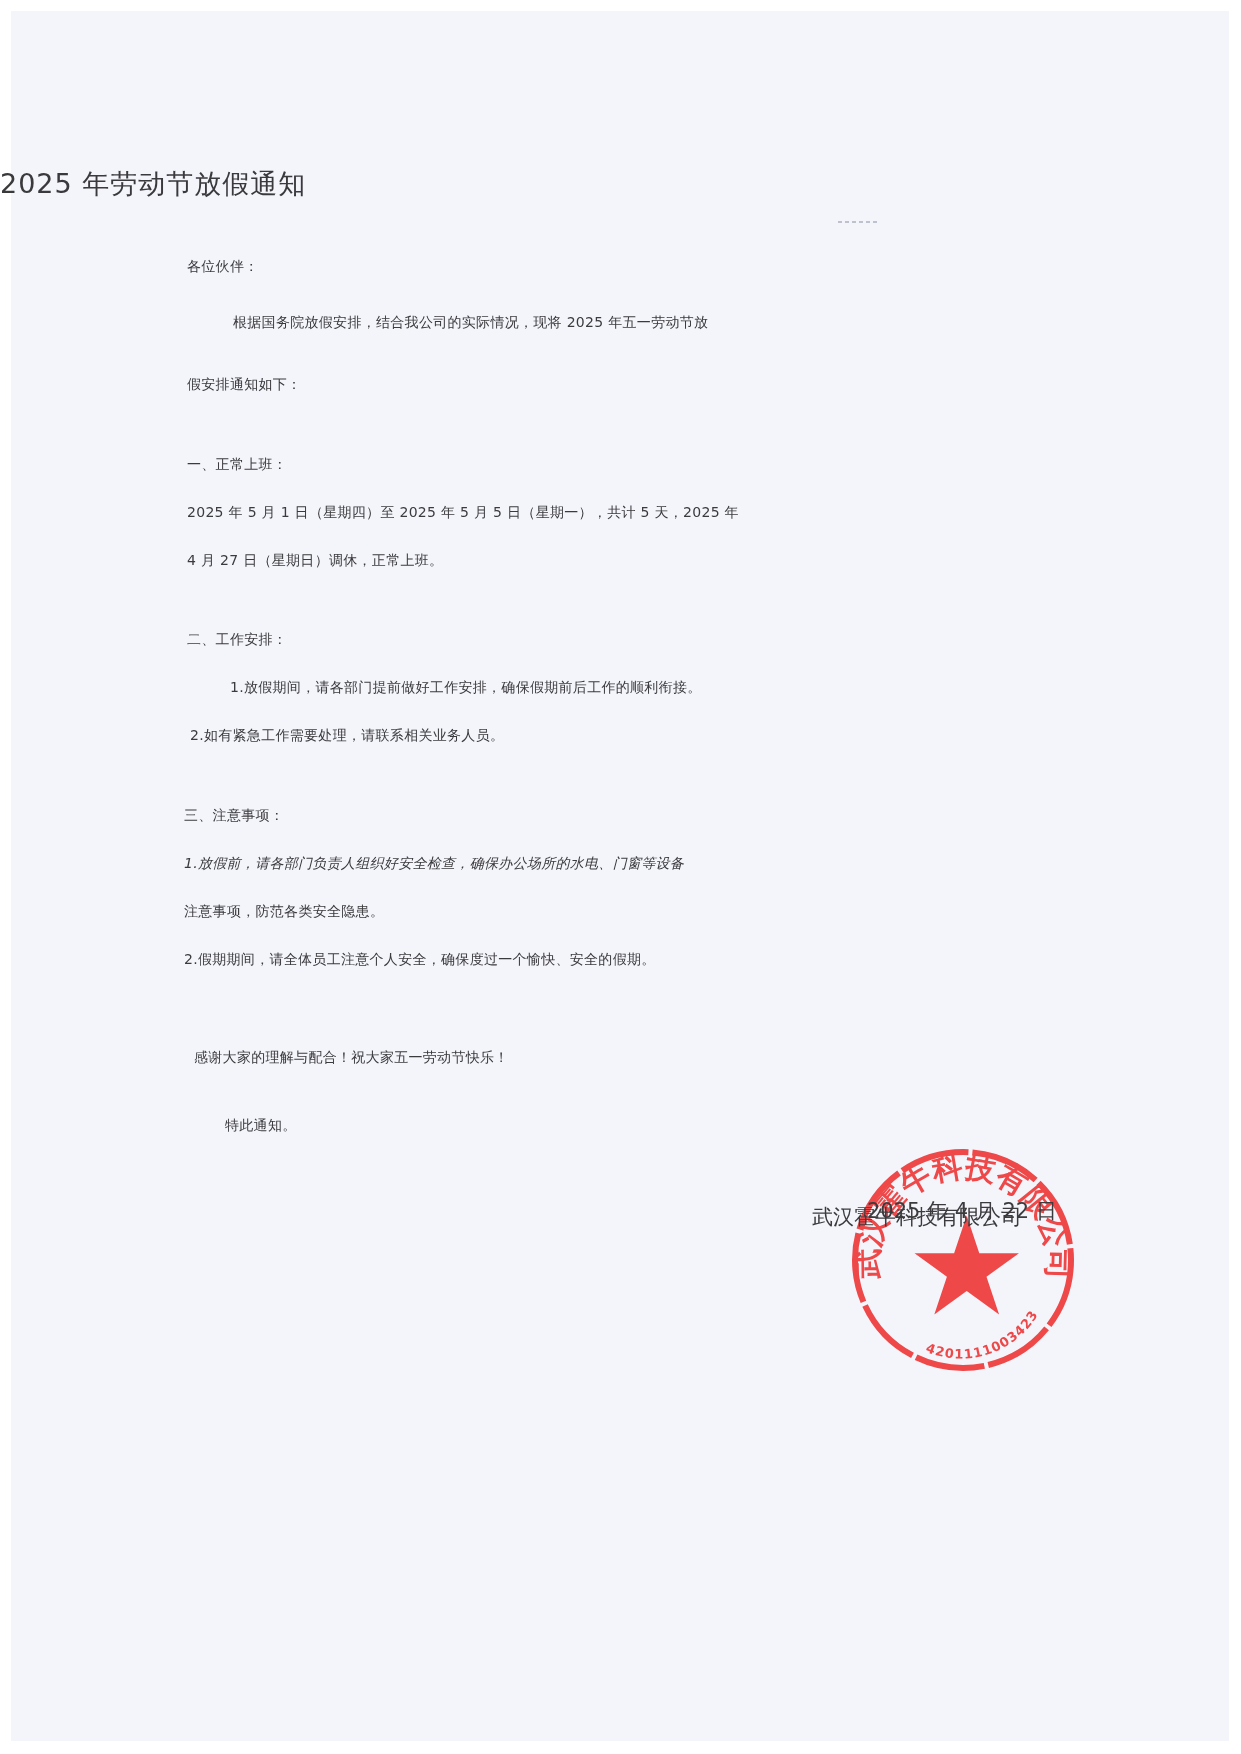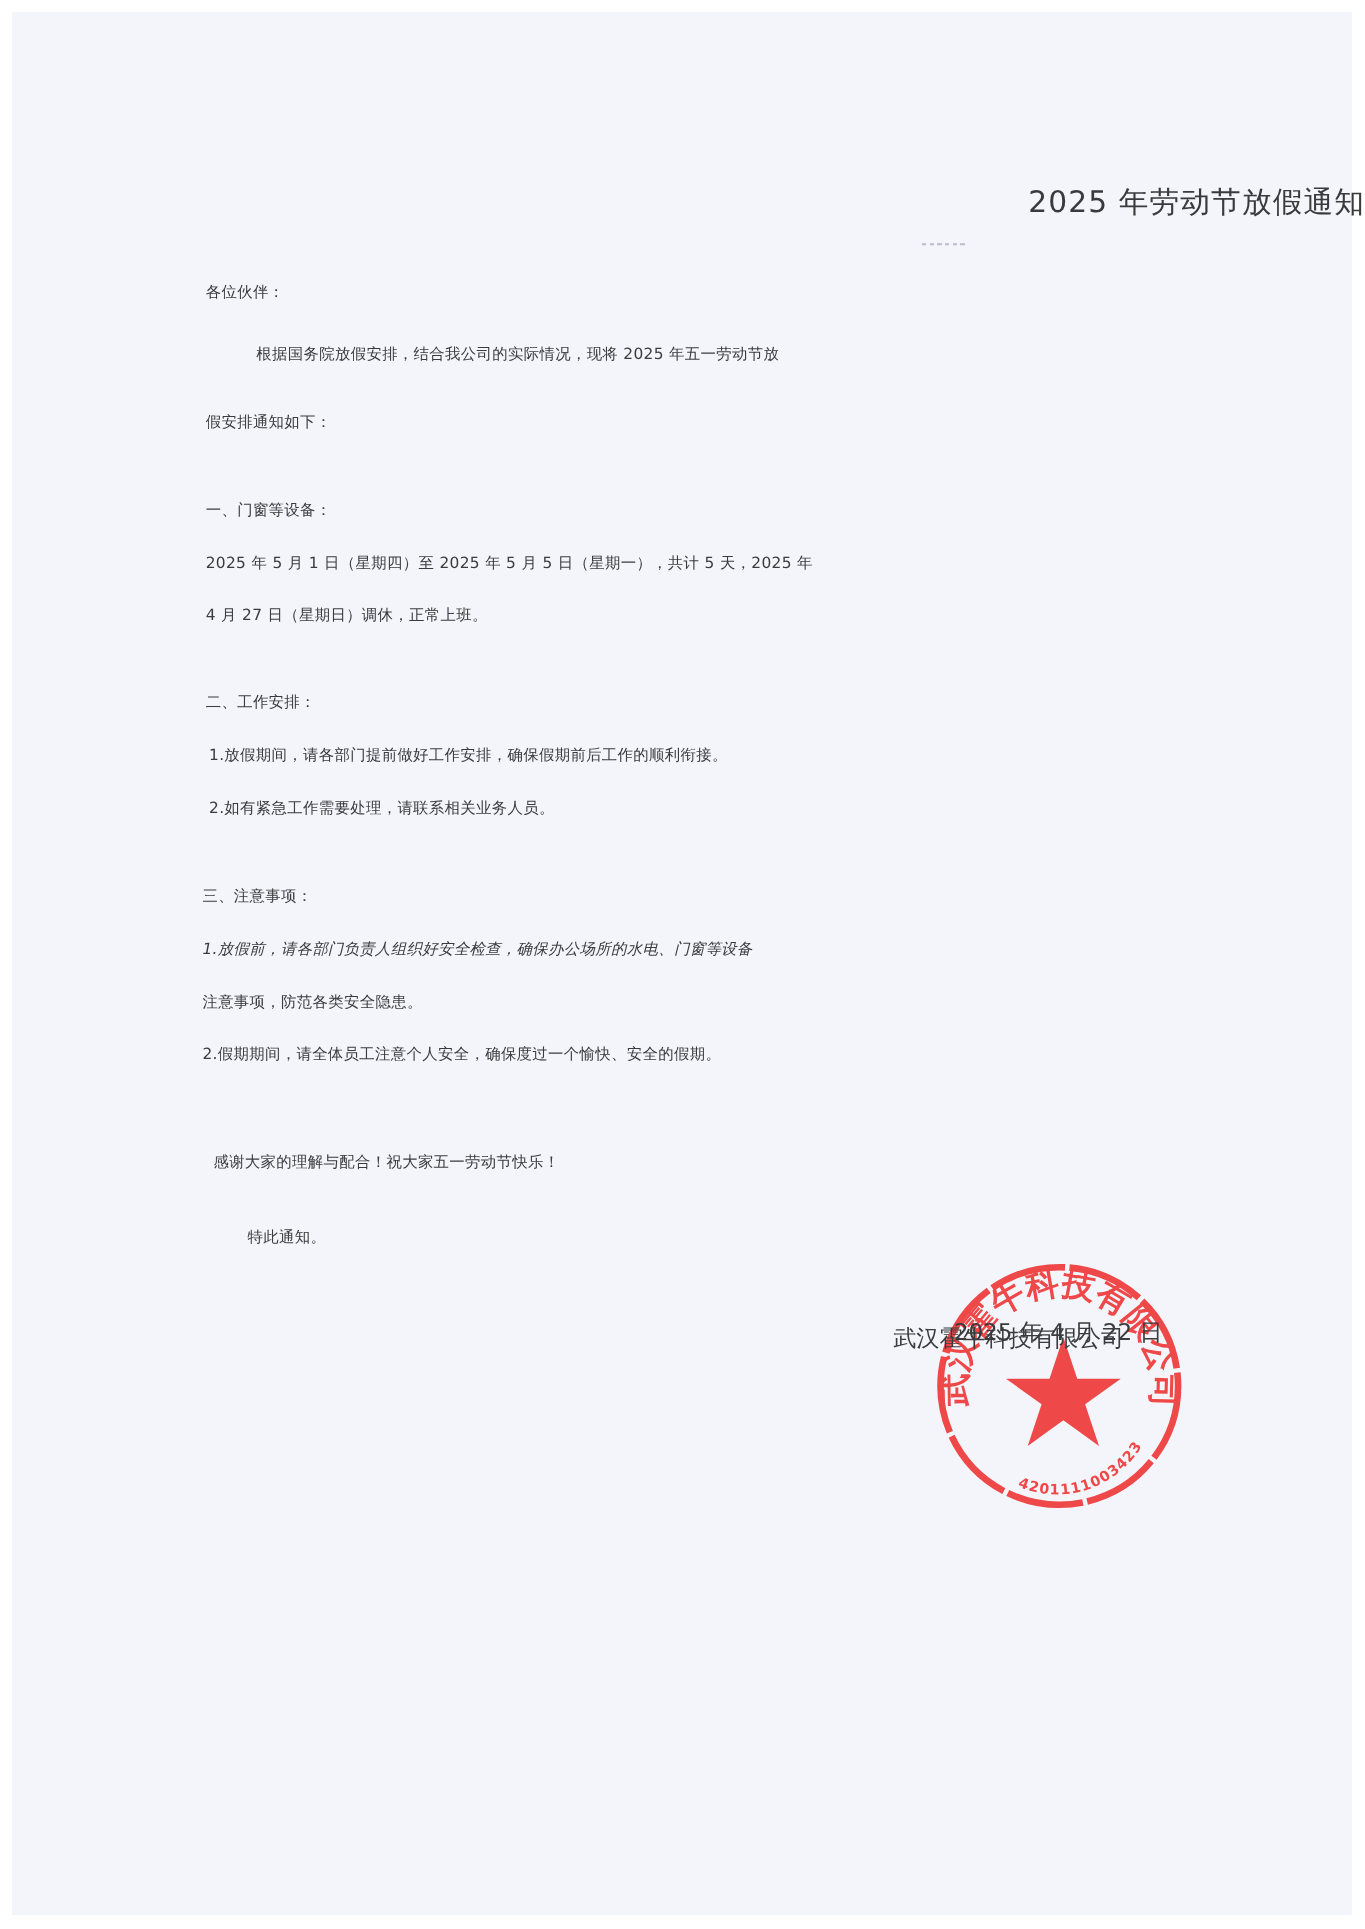--- a/index.html
+++ b/index.html
@@ -21,21 +21,21 @@
       top: 11px;
       width: 1218px;
       height: 1730px;
       background: #f3f5fb;
     }
     .title {
       position: absolute;
       left: 0;
       width: 1241px;
       top: 166px;
-      text-align: right;
+      text-align: left;
       font-size: 27px;
       letter-spacing: 1px;
       color: #3a393c;
     }
     .scan-mark {
       position: absolute;
       left: 838px;
       top: 221px;
       width: 40px;
       height: 2px;
@@ -78,26 +78,26 @@
 <div class="paper"></div>
 
 <div class="title">2025 年劳动节放假通知</div>
 <div class="scan-mark"></div>
 
 <div class="line" style="top:252px;">各位伙伴：</div>
 
 <div class="line indent" style="top:308px;">根据国务院放假安排，结合我公司的实际情况，现将 2025 年五一劳动节放</div>
 <div class="line" style="top:370px;">假安排通知如下：</div>
 
-<div class="line" style="top:450px;">一、门窗等设备：</div>
+<div class="line" style="top:450px;">一、正常上班：</div>
 <div class="line" style="top:498px;">2025 年 5 月 1 日（星期四）至 2025 年 5 月 5 日（星期一），共计 5 天，2025 年</div>
 <div class="line" style="top:546px;">4 月 27 日（星期日）调休，正常上班。</div>
 
 <div class="line" style="top:625px;">二、工作安排：</div>
-<div class="line l2" style="top:673px;">1.放假期间，请各部门提前做好工作安排，确保假期前后工作的顺利衔接。</div>
+<div class="line l2" style="top:673px;margin-left:40px;">1.放假期间，请各部门提前做好工作安排，确保假期前后工作的顺利衔接。</div>
 <div class="line l2" style="top:721px;">2.如有紧急工作需要处理，请联系相关业务人员。</div>
 
 <div class="line l3" style="top:801px;">三、注意事项：</div>
 <div class="line l3" style="top:849px;font-style:italic;">1.放假前，请各部门负责人组织好安全检查，确保办公场所的水电、门窗等设备</div>
 <div class="line l3" style="top:897px;">注意事项，防范各类安全隐患。</div>
 <div class="line l3" style="top:945px;">2.假期期间，请全体员工注意个人安全，确保度过一个愉快、安全的假期。</div>
 
 <div class="line l4" style="top:1043px;">感谢大家的理解与配合！祝大家五一劳动节快乐！</div>
 <div class="line l4" style="top:1111px;margin-left:31px;">特此通知。</div>
 

